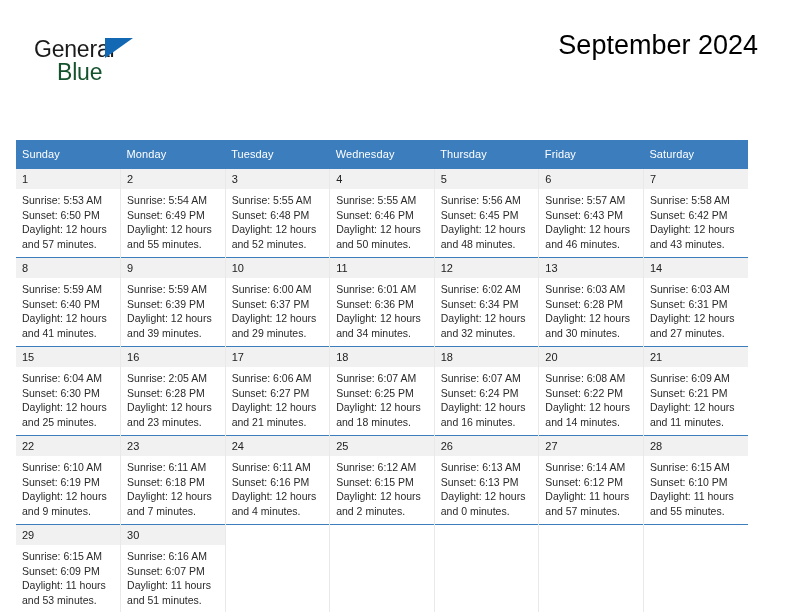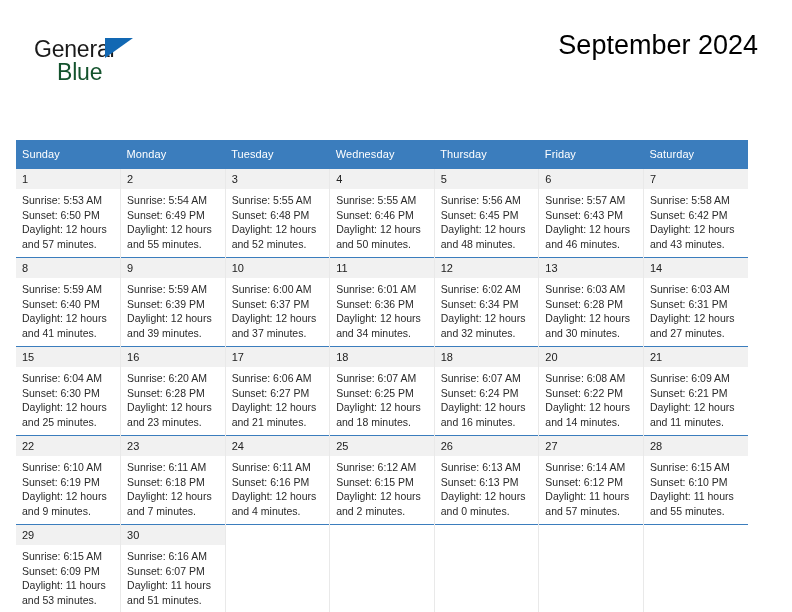--- a/index.html
+++ b/index.html
@@ -256,21 +256,21 @@
               <div>Daylight: 12 hours</div>
               <div>and 39 minutes.</div>
             </div>
           </td>
           <td>
             <div class="daynum">10</div>
             <div class="details">
               <div>Sunrise: 6:00 AM</div>
               <div>Sunset: 6:37 PM</div>
               <div>Daylight: 12 hours</div>
-              <div>and 37 minutes.</div>
+              <div>and 29 minutes.</div>
             </div>
           </td>
           <td>
             <div class="daynum">11</div>
             <div class="details">
               <div>Sunrise: 6:01 AM</div>
               <div>Sunset: 6:36 PM</div>
               <div>Daylight: 12 hours</div>
               <div>and 34 minutes.</div>
             </div>
@@ -309,21 +309,21 @@
             <div class="details">
               <div>Sunrise: 6:04 AM</div>
               <div>Sunset: 6:30 PM</div>
               <div>Daylight: 12 hours</div>
               <div>and 25 minutes.</div>
             </div>
           </td>
           <td>
             <div class="daynum">16</div>
             <div class="details">
-              <div>Sunrise: 6:20 AM</div>
+              <div>Sunrise: 2:05 AM</div>
               <div>Sunset: 6:28 PM</div>
               <div>Daylight: 12 hours</div>
               <div>and 23 minutes.</div>
             </div>
           </td>
           <td>
             <div class="daynum">17</div>
             <div class="details">
               <div>Sunrise: 6:06 AM</div>
               <div>Sunset: 6:27 PM</div>

